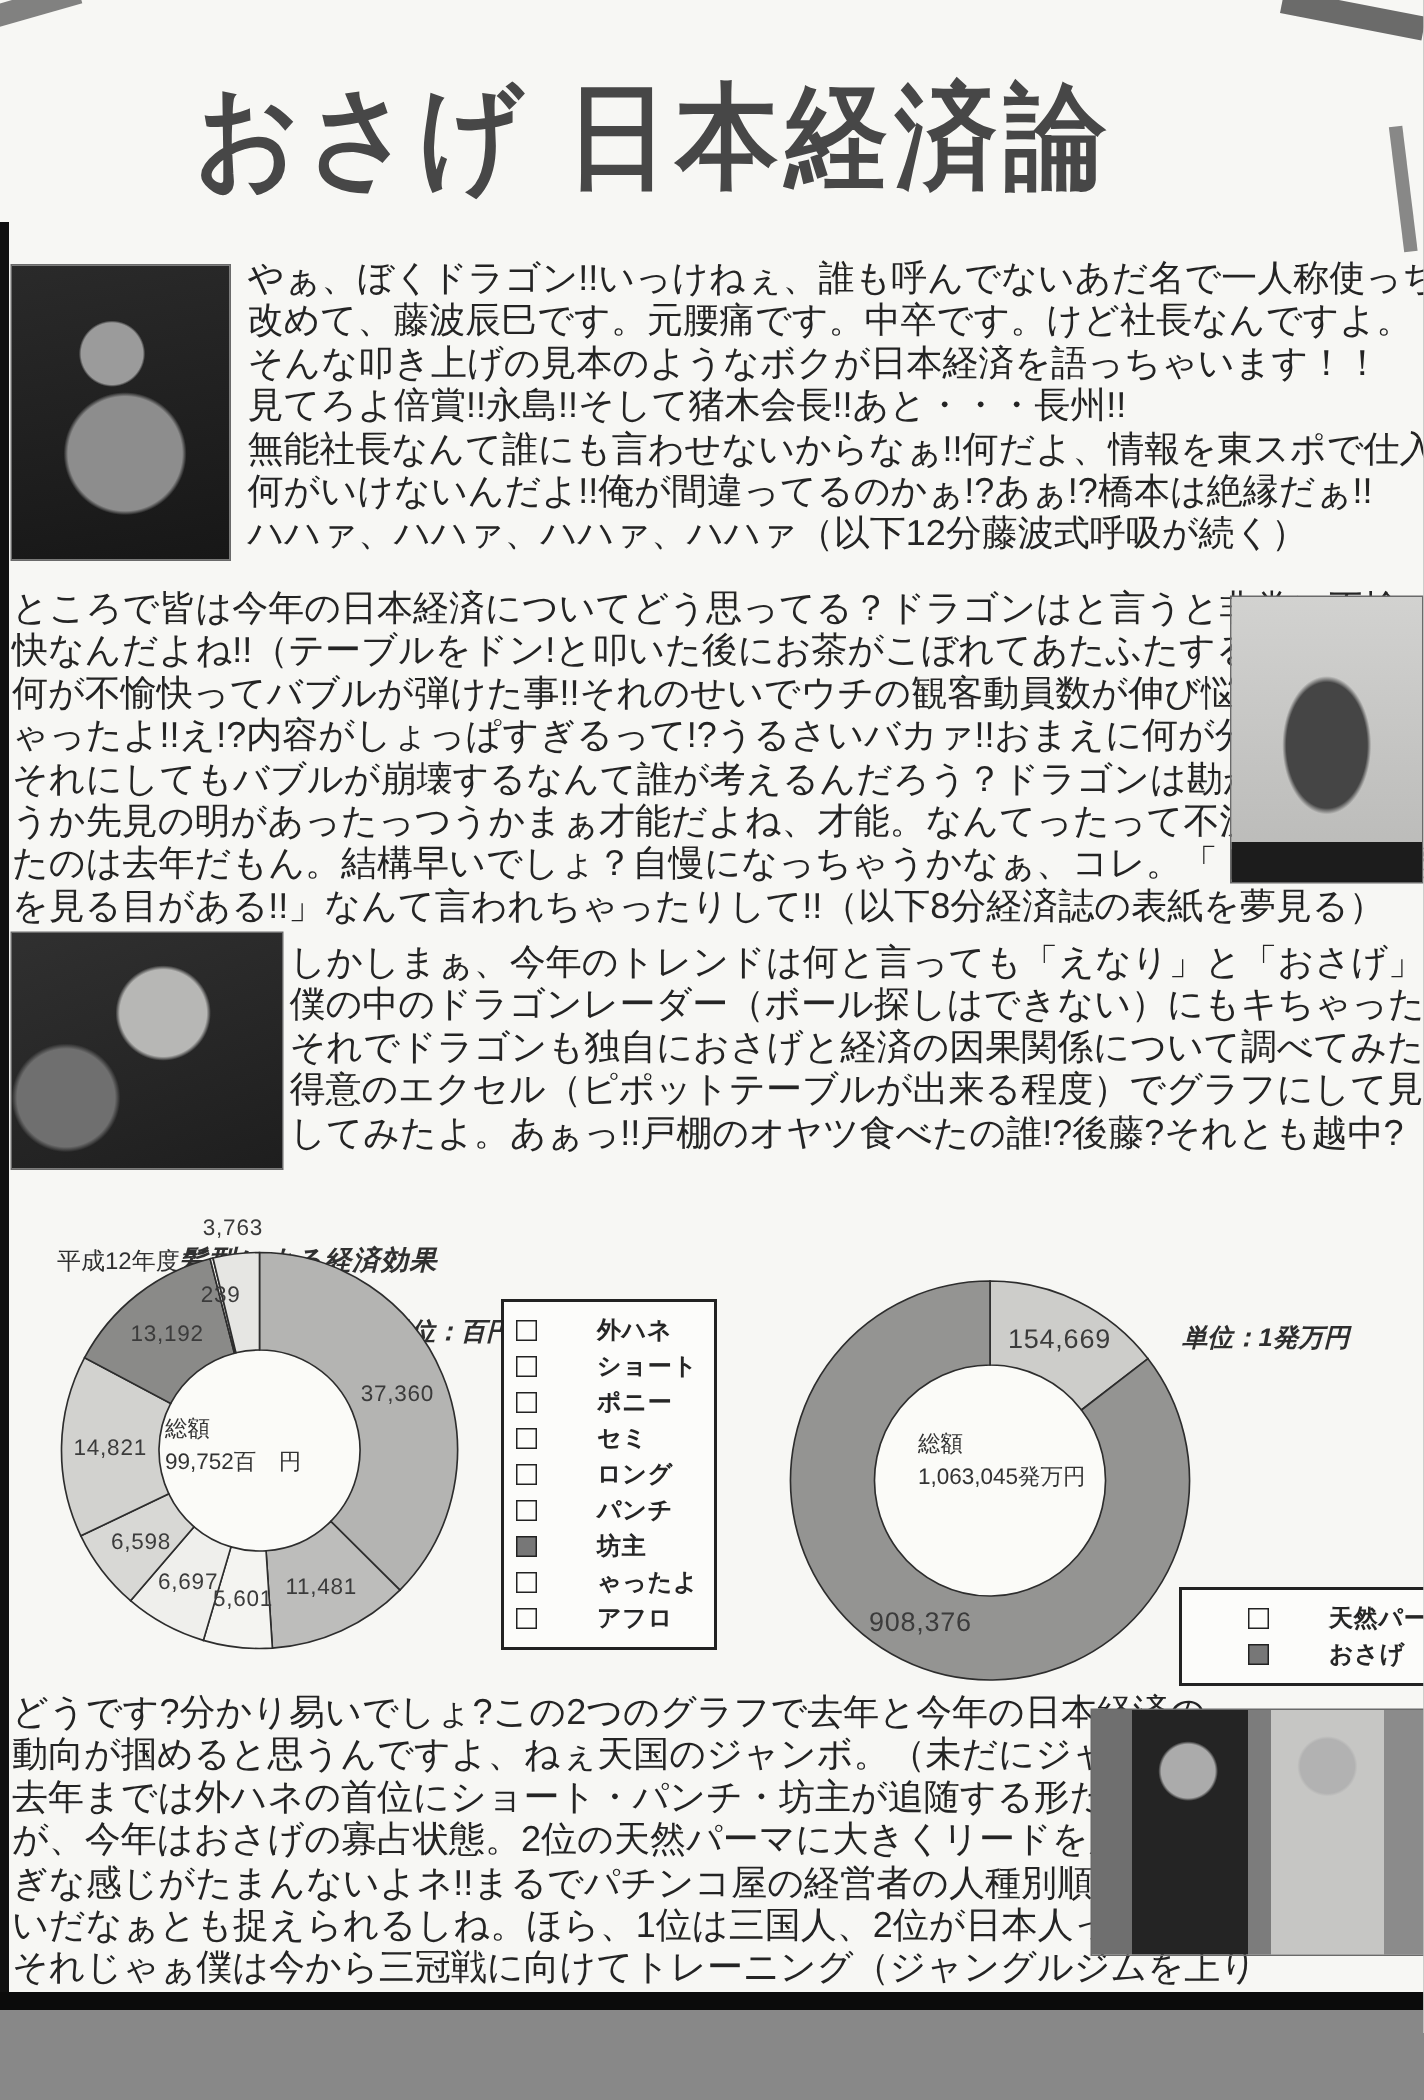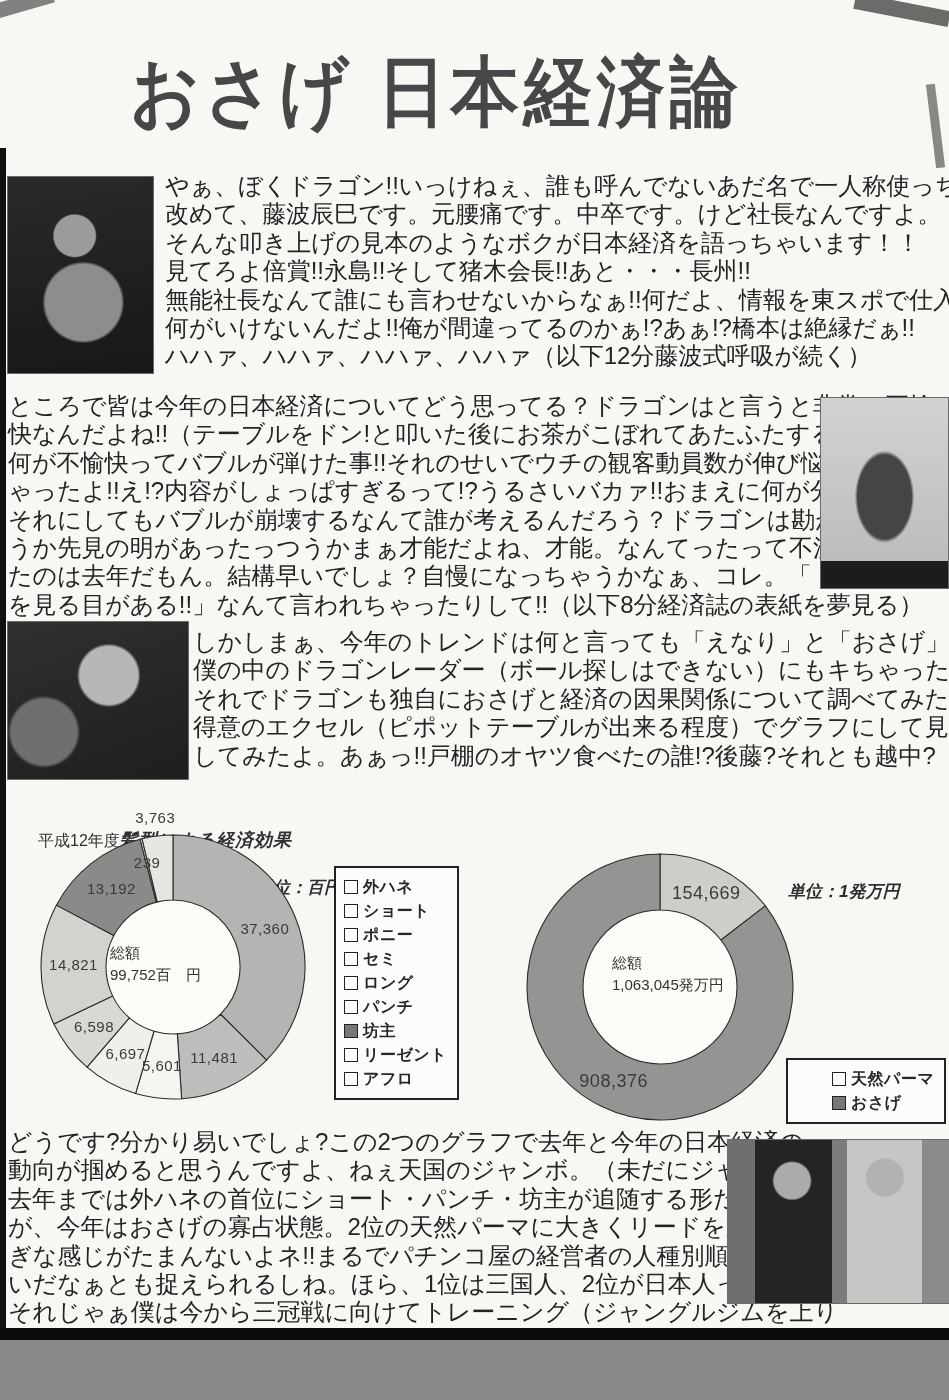--- a/index.html
+++ b/index.html
@@ -42,21 +42,21 @@
   .chart-title b{font-size:18px;font-style:italic;letter-spacing:1px;}
   .unit-label{position:absolute;font-size:17px;font-weight:700;font-style:italic;color:#2e2e2e;white-space:pre;}
   .center-label{position:absolute;font-size:15px;color:#333;line-height:22px;white-space:pre;}
   .legend{
     position:absolute;background:#fcfcfa;border:2px solid #222;
     padding:7px 10px 7px 8px;
   }
   .legend-row{display:flex;align-items:center;height:24px;}
   .legend-swatch{width:12px;height:12px;border:1.5px solid #222;background:#fcfcfa;margin-right:5px;flex:0 0 auto;}
   .legend-swatch.filled{background:#777;}
-  .legend-text{font-size:16px;font-weight:600;color:#262626;white-space:pre;letter-spacing:.5px;}
+  .legend-text{font-size:16px;font-weight:600;color:#262626;white-space:pre;letter-spacing:.5px;margin-left:35px;}
   .chart-svg{position:absolute;overflow:visible;}
 
   
   .photo-1{
     background:
       radial-gradient(circle at 46% 30%, #9b9b9b 0 13%, rgba(0,0,0,0) 14%),
       radial-gradient(circle at 52% 64%, #8d8d8d 0 26%, rgba(0,0,0,0) 28%),
       linear-gradient(170deg,#2a2a2a,#171717);
   }
   .photo-2{
@@ -166,21 +166,21 @@
       <div class="legend-row">
         <span class="legend-swatch"></span>
         <span class="legend-text">パンチ</span>
       </div>
       <div class="legend-row">
         <span class="legend-swatch filled"></span>
         <span class="legend-text">坊主</span>
       </div>
       <div class="legend-row">
         <span class="legend-swatch"></span>
-        <span class="legend-text">リーゼント</span>
+        <span class="legend-text">ゃったよ</span>
       </div>
       <div class="legend-row">
         <span class="legend-swatch"></span>
         <span class="legend-text">アフロ</span>
       </div>
     </div>
 
   <div class="unit-label" style="left:788px;top:852px;margin-top:28px;">単位：1発万円</div>
   <svg id="chart-svg-1" class="chart-svg" style="left:500px;top:827px;" width="320" height="320" viewBox="0 0 320 320">
       <circle cx="160" cy="160" r="77" fill="#fbfbf8"></circle>

